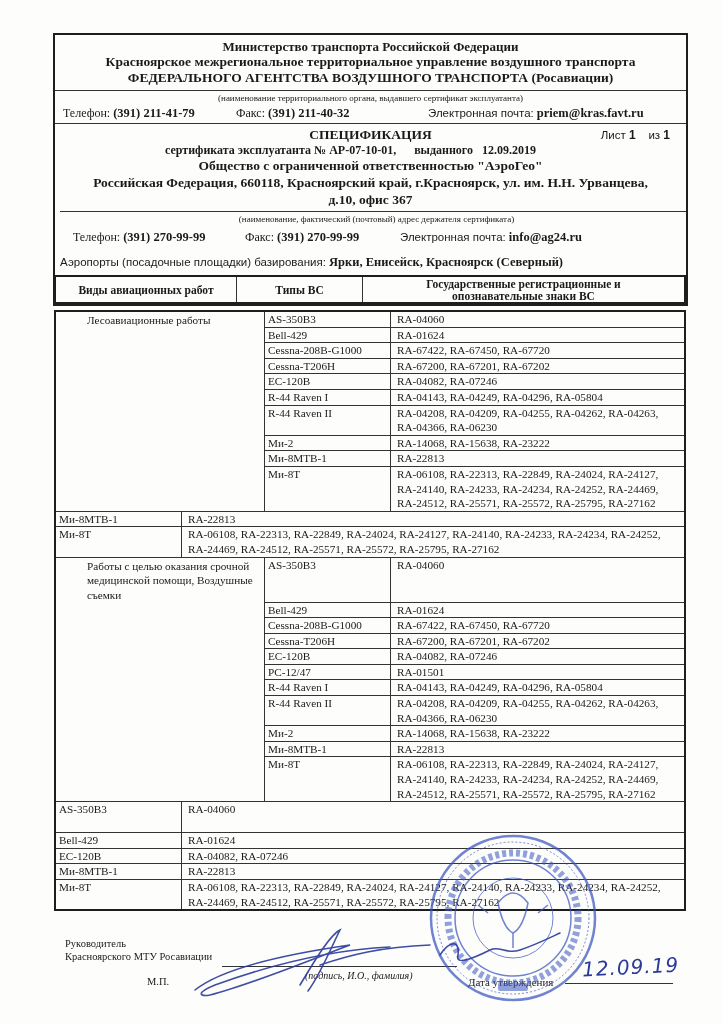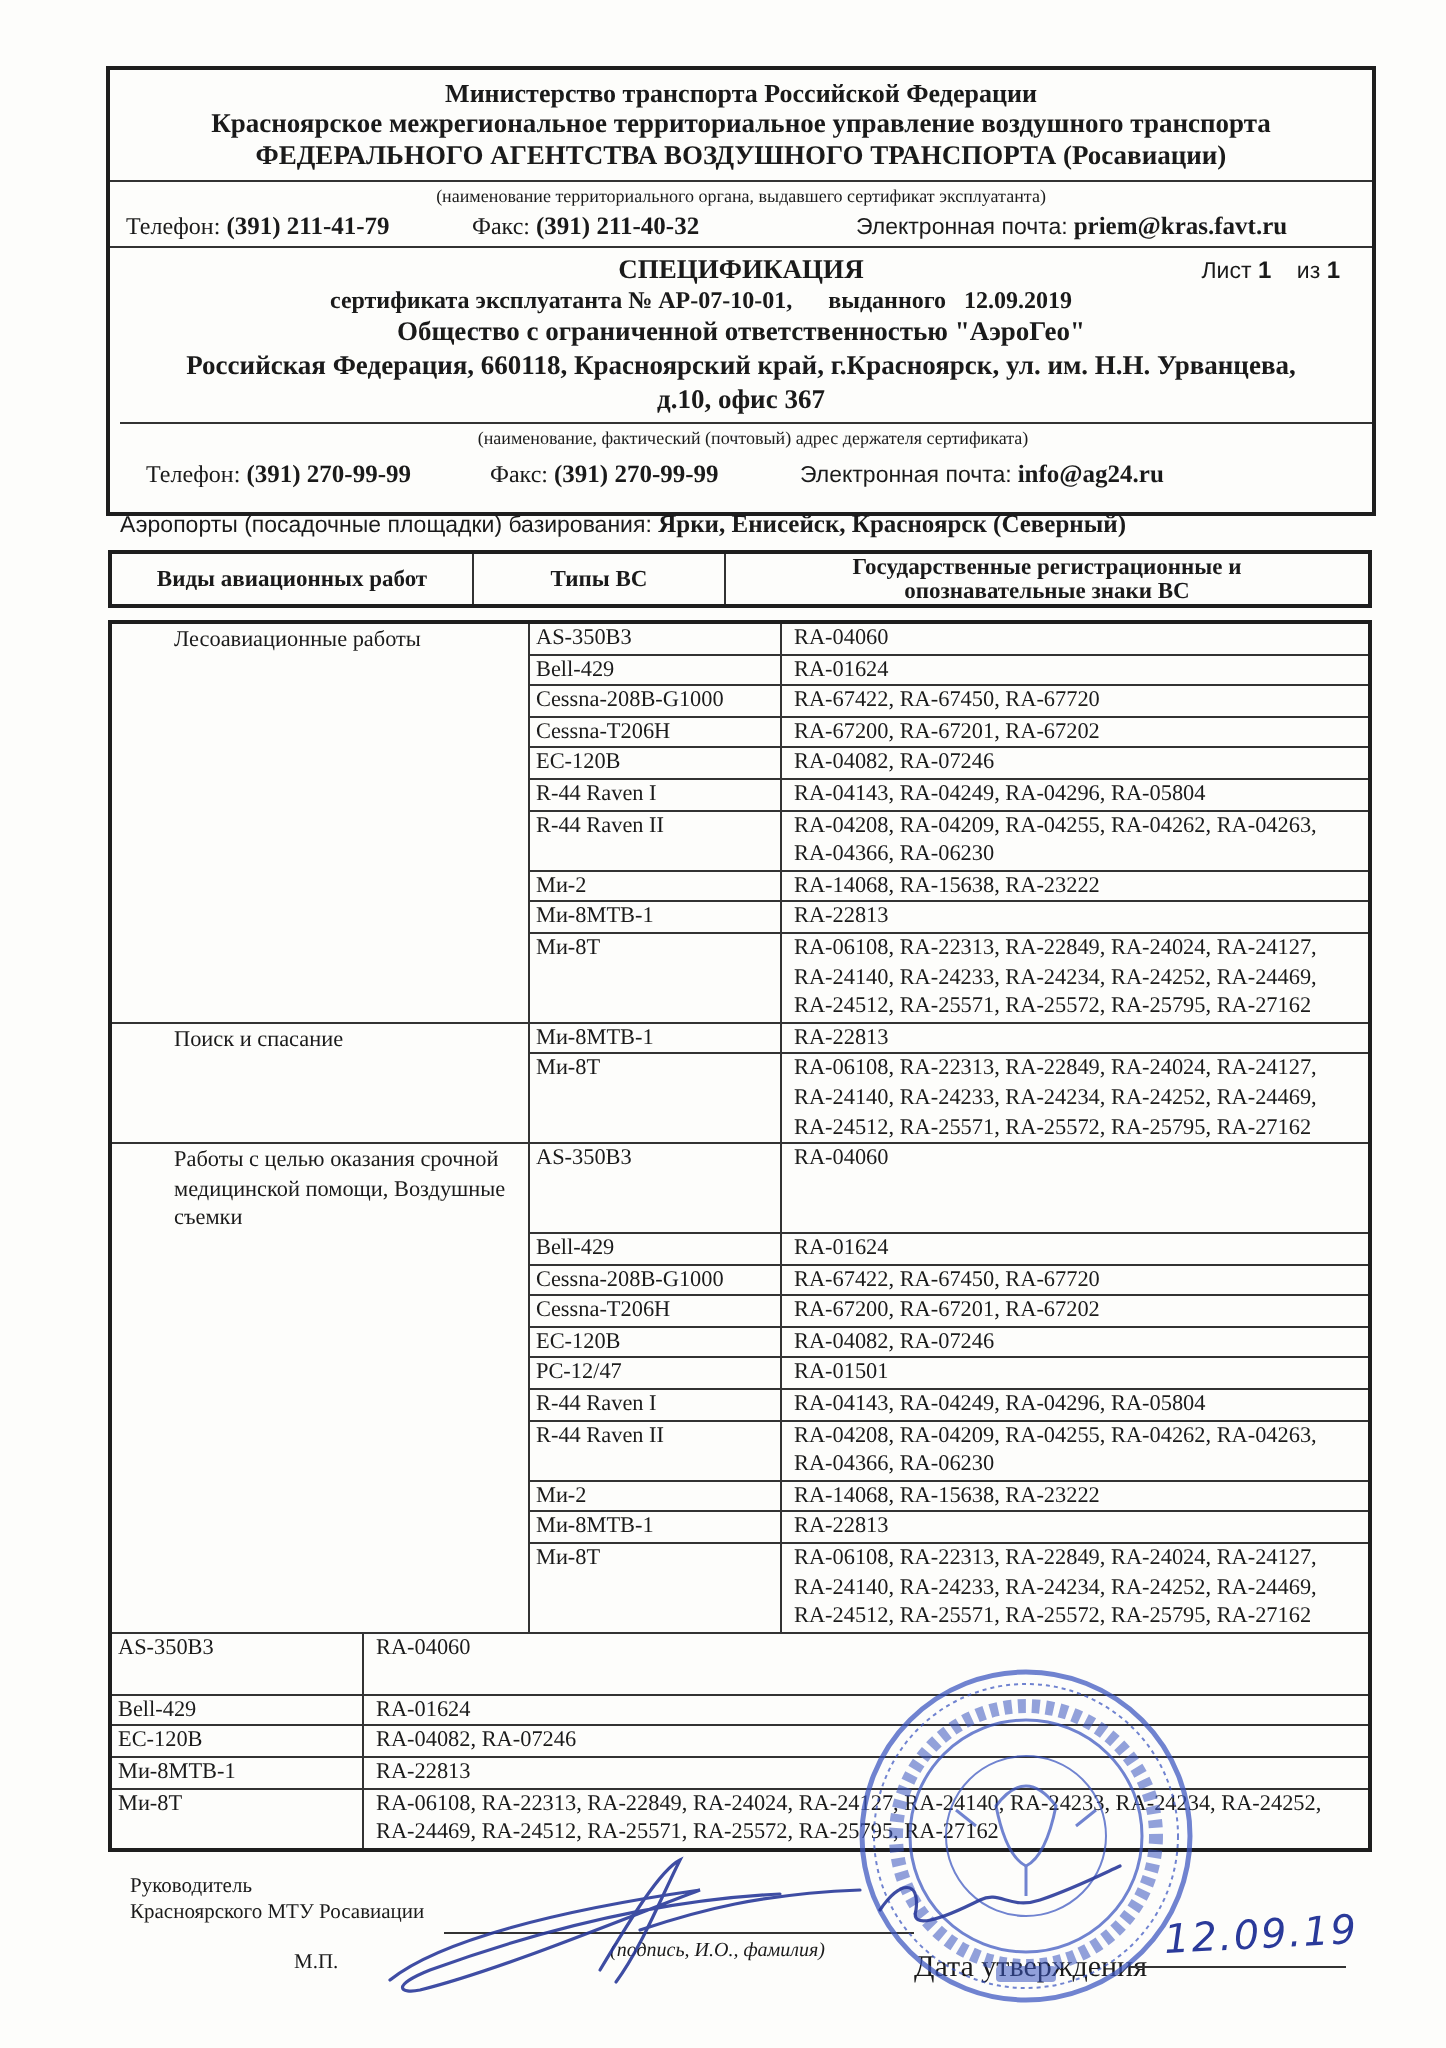--- a/index.html
+++ b/index.html
@@ -7,21 +7,21 @@
     width: 723px; height: 1024px; position: relative; overflow: hidden;
     background: #fdfdfb;
     font-family: "Liberation Serif", "DejaVu Serif", serif;
     color: #1a1a1a;
   }
   .sans { font-family: "Liberation Sans", "DejaVu Sans", sans-serif; }
   .b { font-weight: bold; }
 
   
   .frame {
-    position: absolute; left: 53px; top: 33px; width: 635px; height: 225px;
+    position: absolute; left: 53px; top: 33px; width: 635px; height: 273px;
     border: 2px solid #1e1e1e; box-sizing: border-box;
   }
   .sec { position: absolute; left: 0; right: 0; text-align: center; }
   .hline { position: absolute; left: 0; right: 0; border-top: 1px solid #333; }
   .t13 { font-size: 13px; line-height: 15px; }
   .t14 { font-size: 13.5px; line-height: 16px; }
   .t9 { font-size: 9px; line-height: 11px; }
   .t12 { font-size: 12px; line-height: 14px; }
   .contact { position: absolute; font-size: 12px; white-space: nowrap; }
   .contact .v { font-weight: bold; font-family: "Liberation Serif", serif; font-size: 12.5px; }
@@ -68,21 +68,21 @@
   .row .regs {
     flex: 1; font-size: 11.2px; line-height: 14.6px; padding: 0 6px;
   }
   .row.tall { min-height: 44px; }
 
   
   .sig-title { position: absolute; left: 65px; top: 937px; font-size: 10.5px; line-height: 13px; }
   .sig-line { position: absolute; left: 222px; top: 966px; width: 235px; border-top: 1px solid #333; }
   .sig-caption { position: absolute; left: 305px; top: 970px; font-size: 10px; font-style: italic; }
   .mp { position: absolute; left: 147px; top: 976px; font-size: 10.5px; }
-  .date-label { position: absolute; left: 457px; top: 976px; font-size: 15px; text-align: center; }
+  .date-label { position: absolute; left: 468px; top: 976px; font-size: 11px; text-align: center; }
   .date-line { position: absolute; left: 565px; top: 983px; width: 108px; border-top: 1px solid #333; }
   .date-hand {
     position: absolute; left: 582px; top: 955px; font-size: 20px; font-style: italic;
     color: #2a3a9a; font-family: "DejaVu Sans", sans-serif; letter-spacing: 1px; transform: rotate(-3deg);
   }
 
   .stamp { position: absolute; left: 428px; top: 833px; width: 170px; height: 170px; pointer-events: none; }
   .signature { position: absolute; left: 190px; top: 925px; width: 380px; height: 75px; pointer-events: none; }
 </style>
 </head>
@@ -198,21 +198,20 @@
           <div class="regs">RA-22813</div>
         </div>
       <div class="row">
           <div class="type">Ми-8Т</div>
           <div class="regs">RA-06108, RA-22313, RA-22849, RA-24024, RA-24127, RA-24140, RA-24233, RA-24234, RA-24252, RA-24469, RA-24512, RA-25571, RA-25572, RA-25795, RA-27162</div>
         </div>
     </div>
   </div>
 
   <div class="group">
-    <div class="gname">Поиск и спасание</div>
     <div class="grows">
       <div class="row">
           <div class="type">Ми-8МТВ-1</div>
           <div class="regs">RA-22813</div>
         </div>
       <div class="row">
           <div class="type">Ми-8Т</div>
           <div class="regs">RA-06108, RA-22313, RA-22849, RA-24024, RA-24127, RA-24140, RA-24233, RA-24234, RA-24252, RA-24469, RA-24512, RA-25571, RA-25572, RA-25795, RA-27162</div>
         </div>
     </div>

